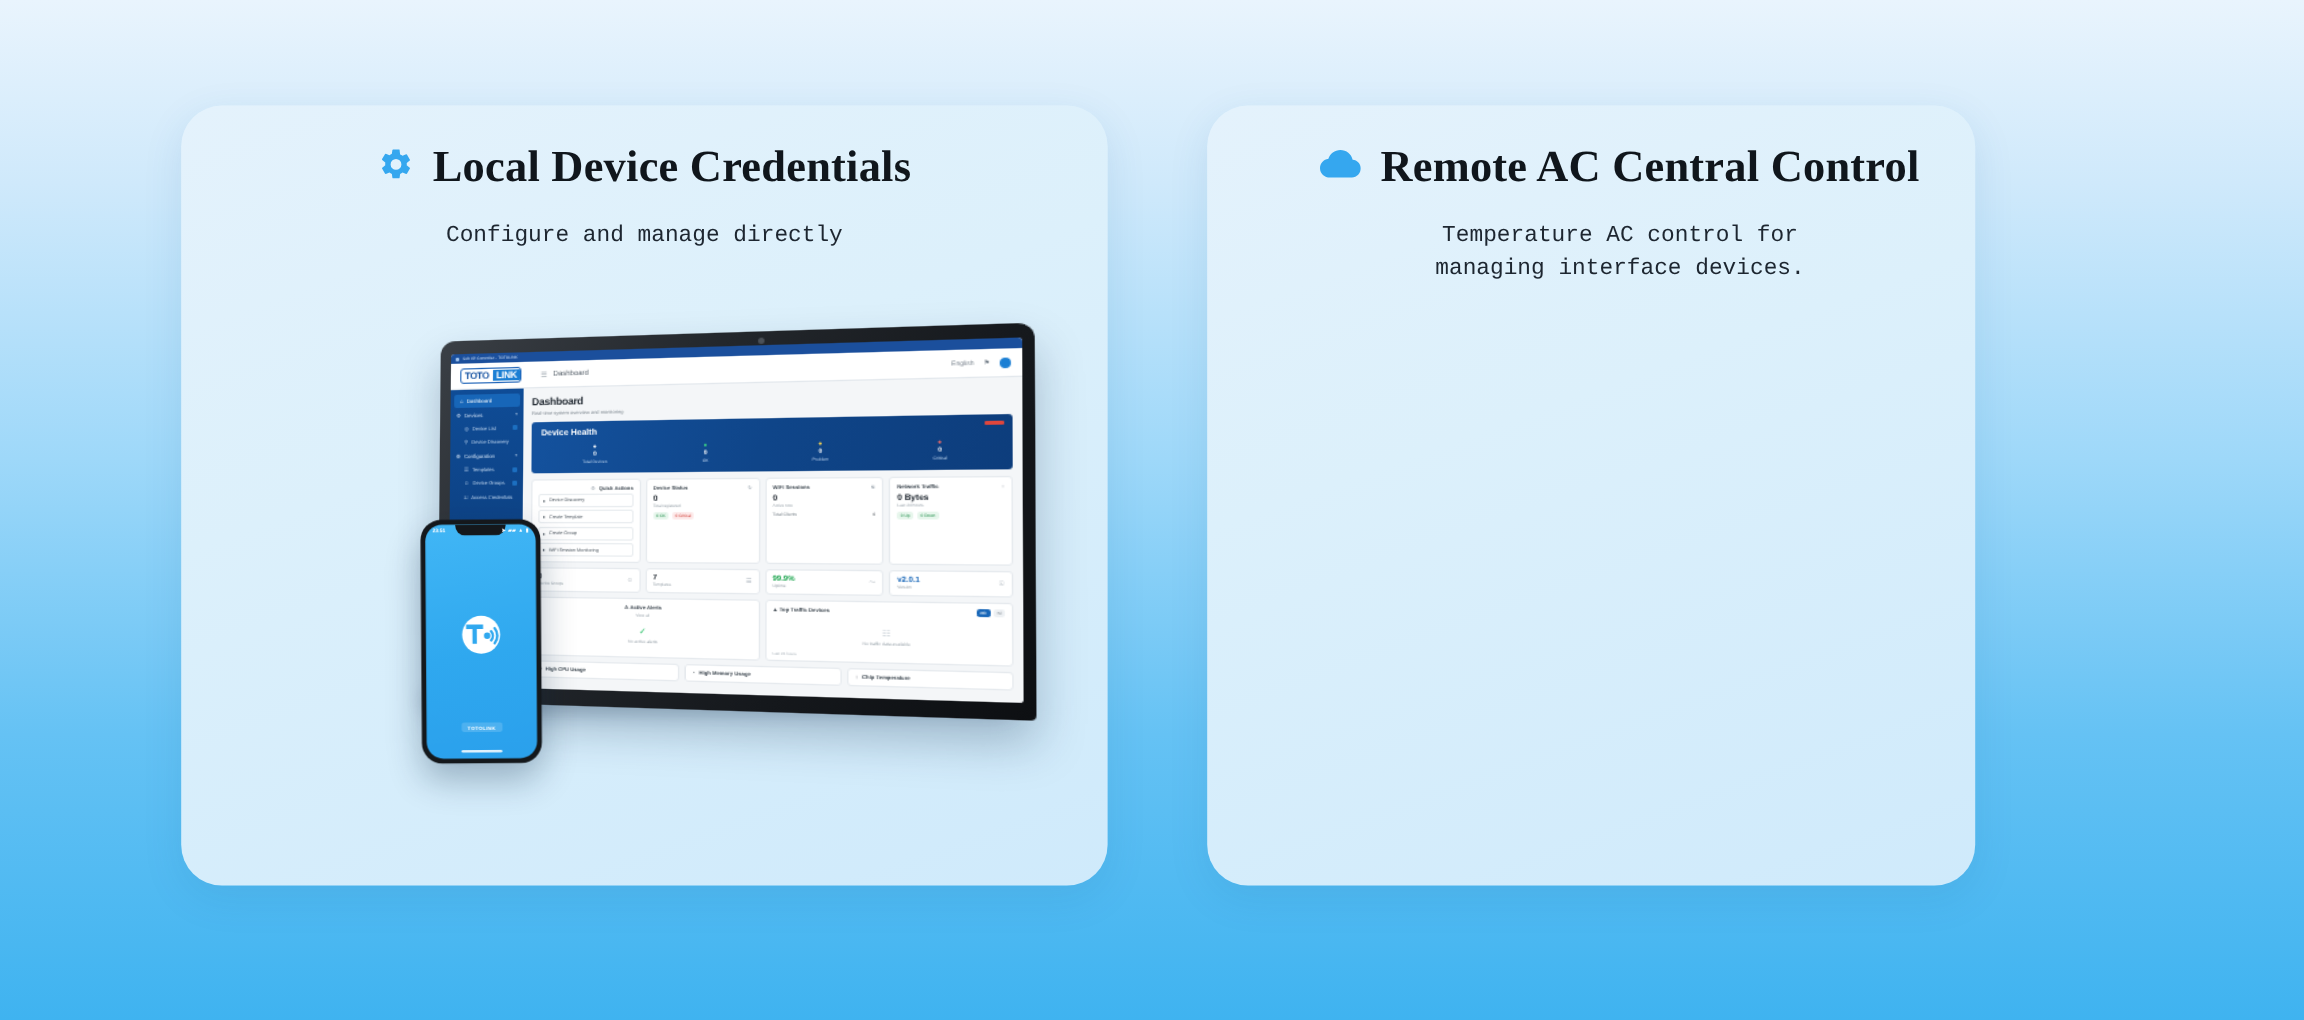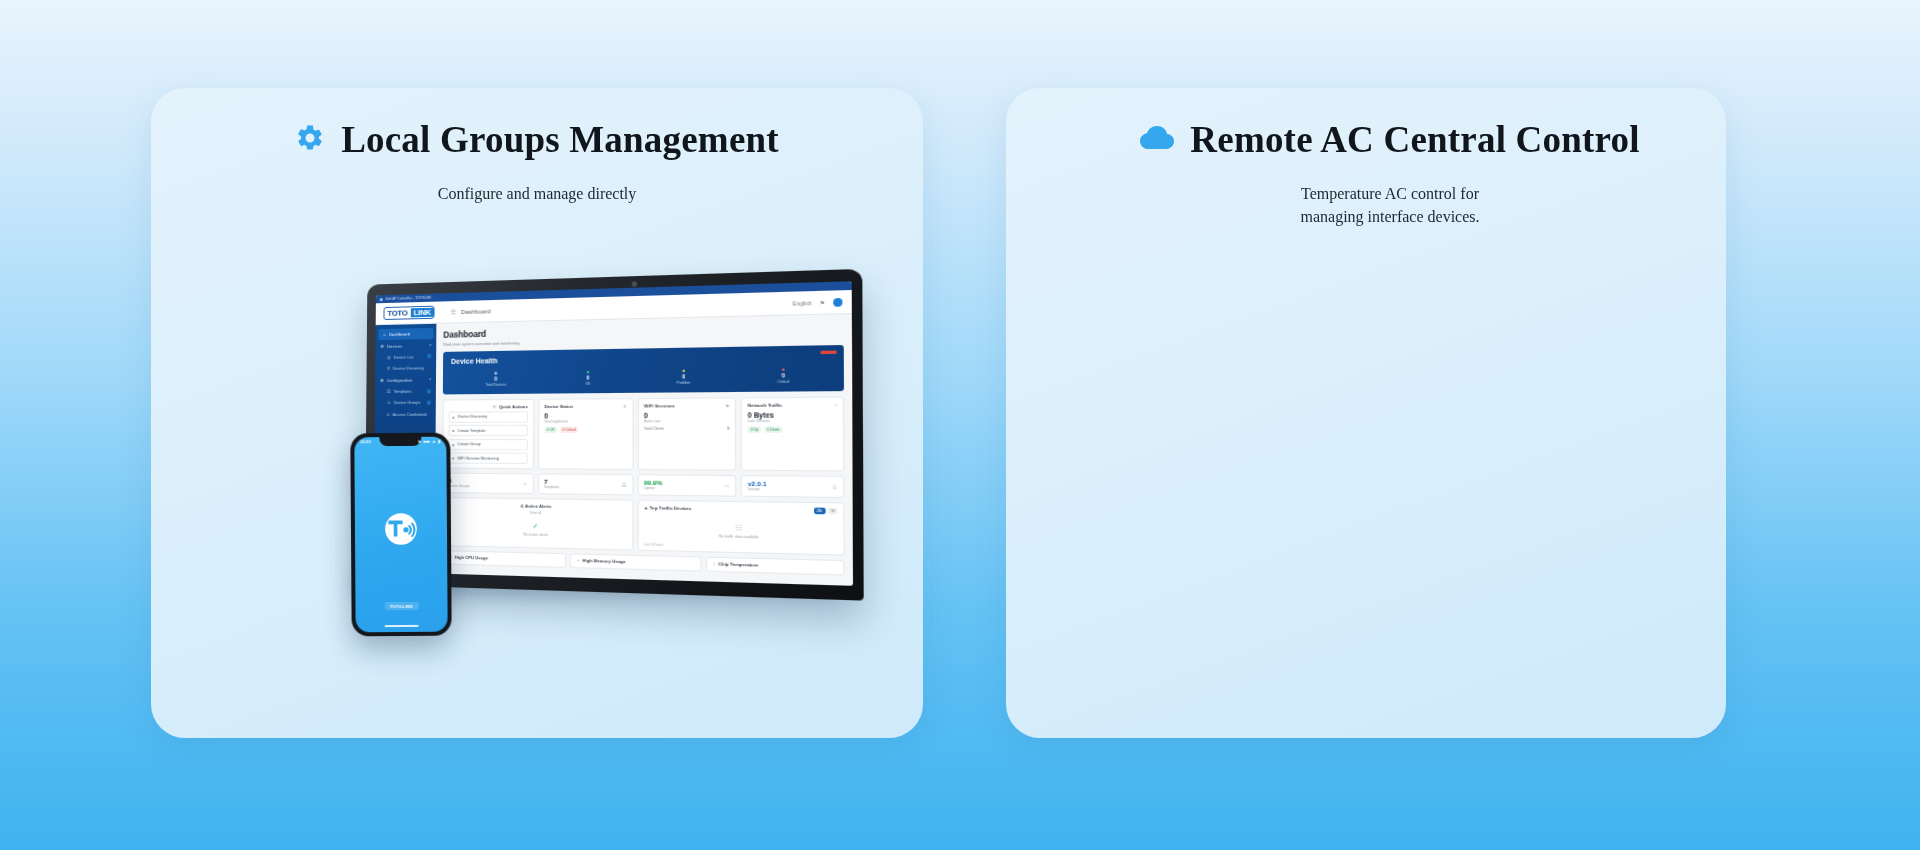--- a/index.html
+++ b/index.html
@@ -13,31 +13,31 @@
   .stage { position:absolute; inset:0; }
 
   
   .panel {
     position:absolute; top:88px; height:650px;
     border-radius:34px;
     background:linear-gradient(160deg,#e4f2fc 0%,#dcf0fb 40%,#cfeafb 100%);
     box-shadow:0 10px 34px rgba(20,90,150,.10);
   }
   .panel-left  { left:151px; width:772px; }
-  .panel-right { left:1006px; width:720px;padding-left:48px; }
+  .panel-right { left:1006px; width:640px;padding-left:48px; }
 
   .panel-head { text-align:center; padding-top:30px; }
   .title-row { display:flex; align-items:center; justify-content:center; gap:16px; }
   .panel-title {
     font-family:"Liberation Serif", serif;
     font-size:37px; font-weight:700; color:#10161c; letter-spacing:.2px;
   }
   .panel-sub {
-    font-family:Liberation Serif, serif;
-    font-size:16px; color:#1d2630; line-height:1.42; margin-top:22px;
+    font-family:Liberation Mono, monospace;
+    font-size:19px; color:#1d2630; line-height:1.42; margin-top:22px;
   }
   .panel-sub span { display:block; }
 
   .gear-icon, .cloud-icon { display:block; }
 
   
   .laptop { position:absolute; left:167px; top:196px; width:520px; height:330px; }
   .lid {
     position:absolute; left:48px; top:0; width:465px; height:300px;
     background:linear-gradient(125deg,#3a3f45 0%,#23272c 35%,#15181c 70%,#0d0f12 100%);
@@ -217,21 +217,21 @@
 <div class="stage">
 
   <div class="panel panel-left">
     <div class="panel-head">
       <div class="title-row">
         <span class="gear-icon">
           <svg width="30" height="30" viewBox="0 0 24 24">
             <path fill="#35a7ef" d="M19.14 12.94a7.07 7.07 0 000-1.88l2.03-1.58a.5.5 0 00.12-.64l-1.92-3.32a.5.5 0 00-.6-.22l-2.39.96a7.03 7.03 0 00-1.62-.94l-.36-2.54A.5.5 0 0013.9 2h-3.8a.5.5 0 00-.5.42l-.36 2.54c-.58.24-1.12.56-1.62.94l-2.39-.96a.5.5 0 00-.6.22L2.71 8.48a.5.5 0 00.12.64l2.03 1.58a7.07 7.07 0 000 1.88l-2.03 1.58a.5.5 0 00-.12.64l1.92 3.32c.13.22.39.31.6.22l2.39-.96c.5.38 1.04.7 1.62.94l.36 2.54c.04.24.25.42.5.42h3.8c.25 0 .46-.18.5-.42l.36-2.54c.58-.24 1.12-.56 1.62-.94l2.39.96c.21.09.47 0 .6-.22l1.92-3.32a.5.5 0 00-.12-.64l-2.03-1.58zM12 15.6A3.6 3.6 0 1112 8.4a3.6 3.6 0 010 7.2z"></path>
           </svg>
         </span>
-        <span class="panel-title">Local Groups Management</span>
+        <span class="panel-title">Local Device Credentials</span>
       </div>
       <div class="panel-sub">
         <span>Configure and manage directly</span>
       </div>
     </div>
 
     <div class="laptop">
       <div class="base"></div>
       <div class="notch"></div>
       <div class="lid">

